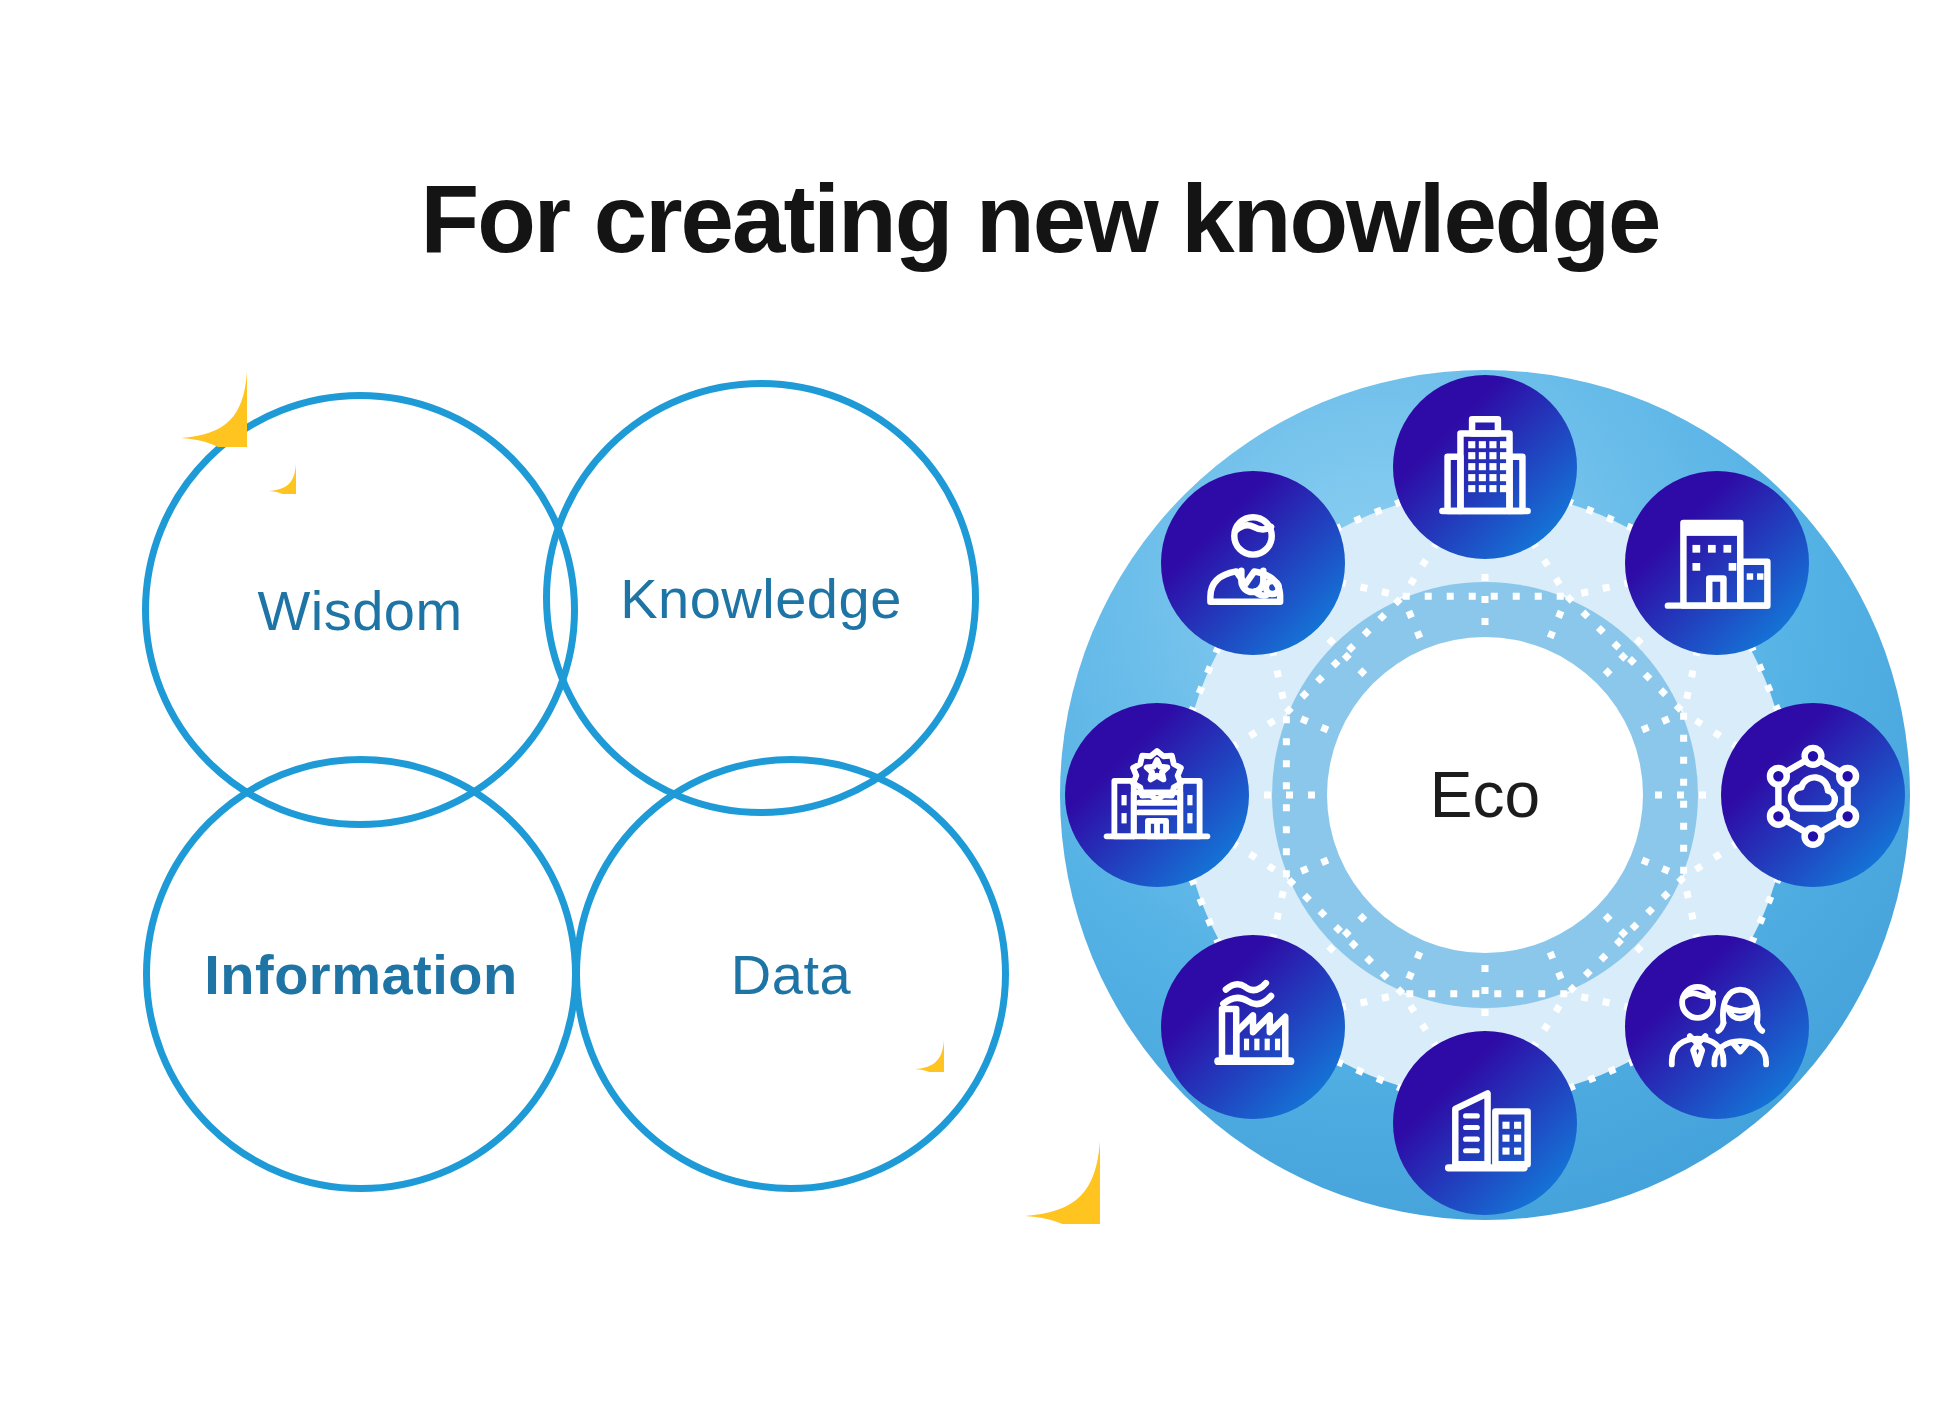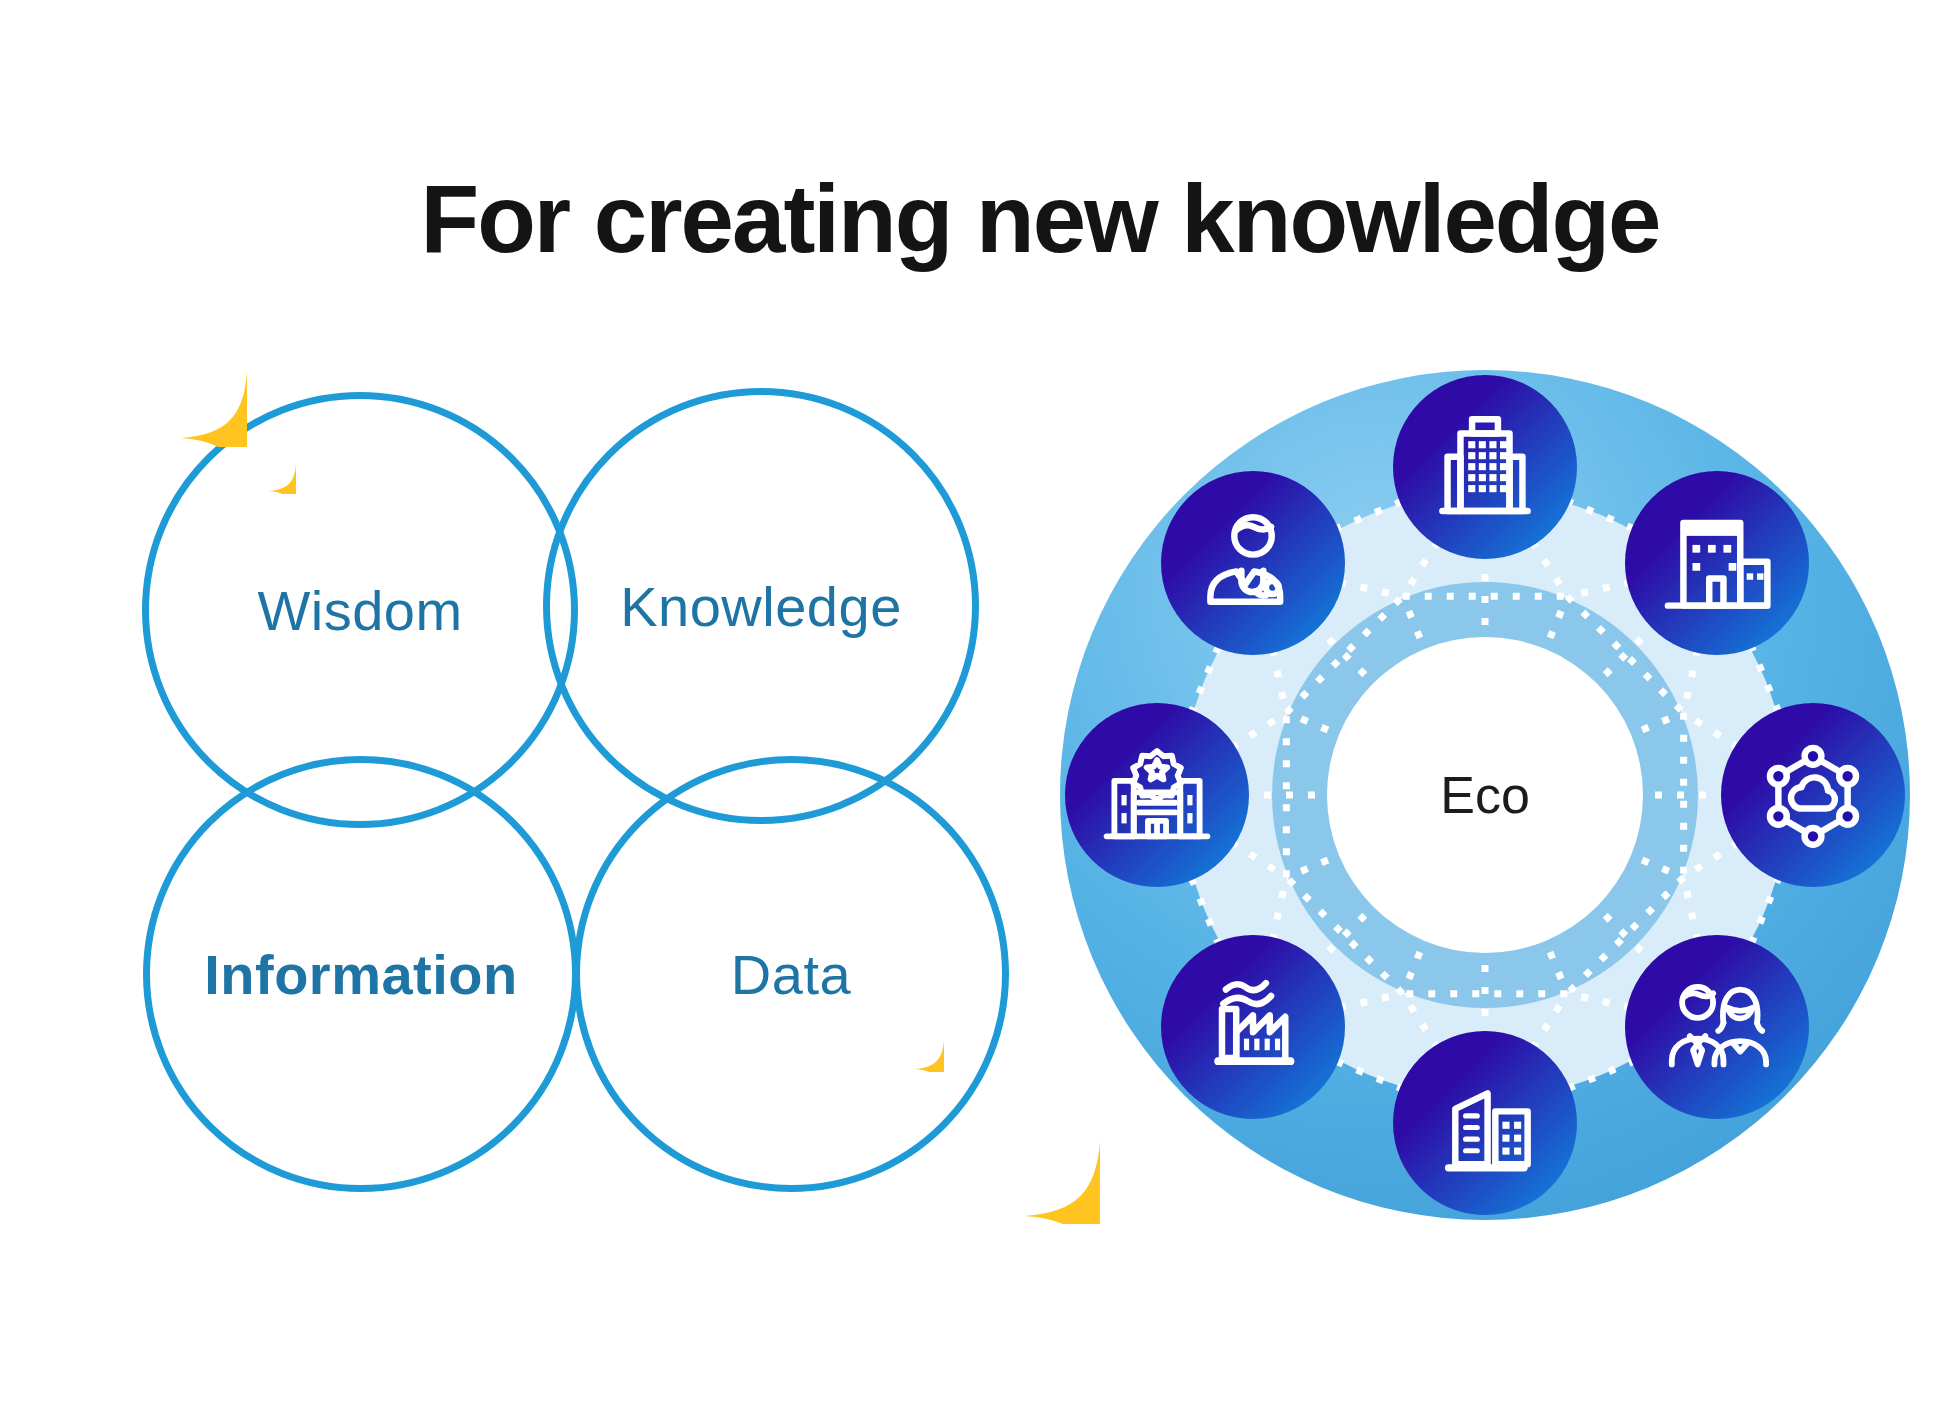--- a/index.html
+++ b/index.html
@@ -9,38 +9,38 @@
   
   .title{position:absolute;left:1000px;top:100px;transform:translateX(-50%);
          font-size:96px;font-weight:800;letter-spacing:-2px;color:#141414;white-space:nowrap;}
 
   
   .venn-circle{position:absolute;width:436px;height:436px;border-radius:50%;
                border:7px solid var(--venn-stroke);box-sizing:border-box;
                display:flex;align-items:center;justify-content:center;background:transparent;}
   .venn-circle span{font-size:56px;color:var(--venn-label);letter-spacing:0.5px;}
   .vc-wisdom{left:102px;top:392px;}
-  .vc-knowledge{left:503px;top:388px;text-align:center;}
+  .vc-knowledge{left:503px;top:380px;text-align:center;}
   .vc-information{left:103px;top:756px;font-weight:bold;}
   .vc-data{left:533px;top:756px;}
 
   
   .sparkle{position:absolute;}
   .sparkle svg{display:block;width:100%;height:100%;}
 
   
   .eco{position:absolute;left:1020px;top:370px;width:850px;height:850px;}
   .eco-svg{position:absolute;left:0;top:0;}
   .eco-nodes{position:absolute;left:0;top:0;width:850px;height:850px;}
   .eco-node{position:absolute;width:184px;height:184px;border-radius:50%;
             background:linear-gradient(135deg,var(--node-from) 30%,var(--node-to) 100%);
             display:flex;align-items:center;justify-content:center;}
   .node-icon{width:124px;height:124px;display:block;}
   .eco-center-label{position:absolute;left:425px;top:425px;transform:translate(-50%,-50%);
-            text-align:center;color:#1c1c1c;font-size:52px;line-height:1.04;font-weight:400;}
+            text-align:center;color:#1c1c1c;font-size:64px;line-height:1.04;font-weight:400;}
   #mesh line{stroke:#ffffff;stroke-width:7;stroke-dasharray:7 15;fill:none;}
 </style>
 </head>
 <body>
 
 <svg width="0" height="0" style="position:absolute" aria-hidden="true">
   <defs>
     <symbol id="sparkle-shape" viewBox="-50 -50 100 100">
       <path d="M0,-50 C2.5,-16 16,-2.5 50,0 C16,2.5 2.5,16 0,50 C-2.5,16 -16,2.5 -50,0 C-16,-2.5 -2.5,-16 0,-50 Z"></path>
     </symbol>

